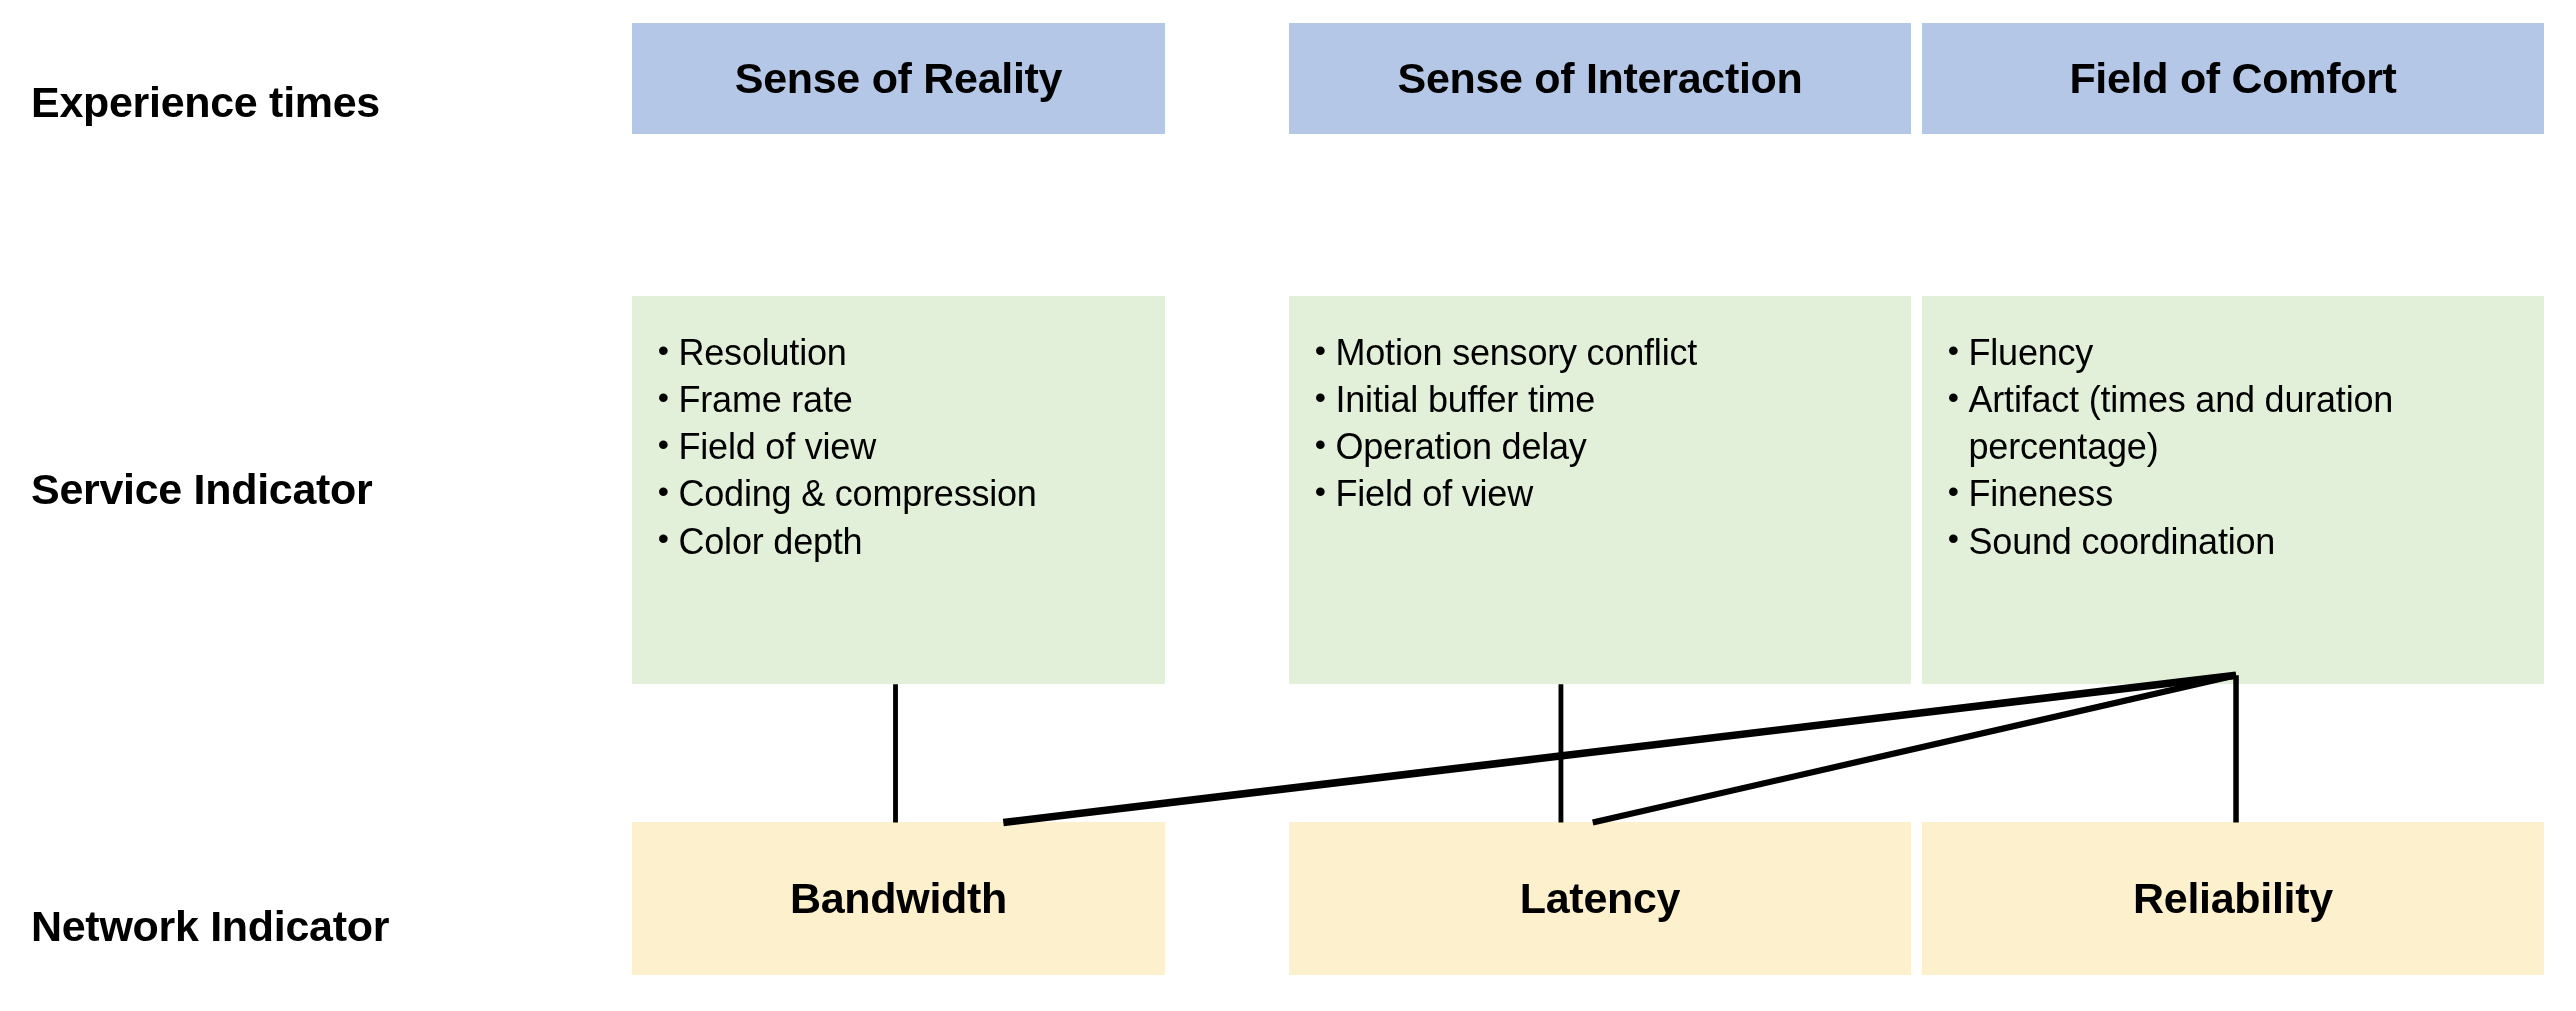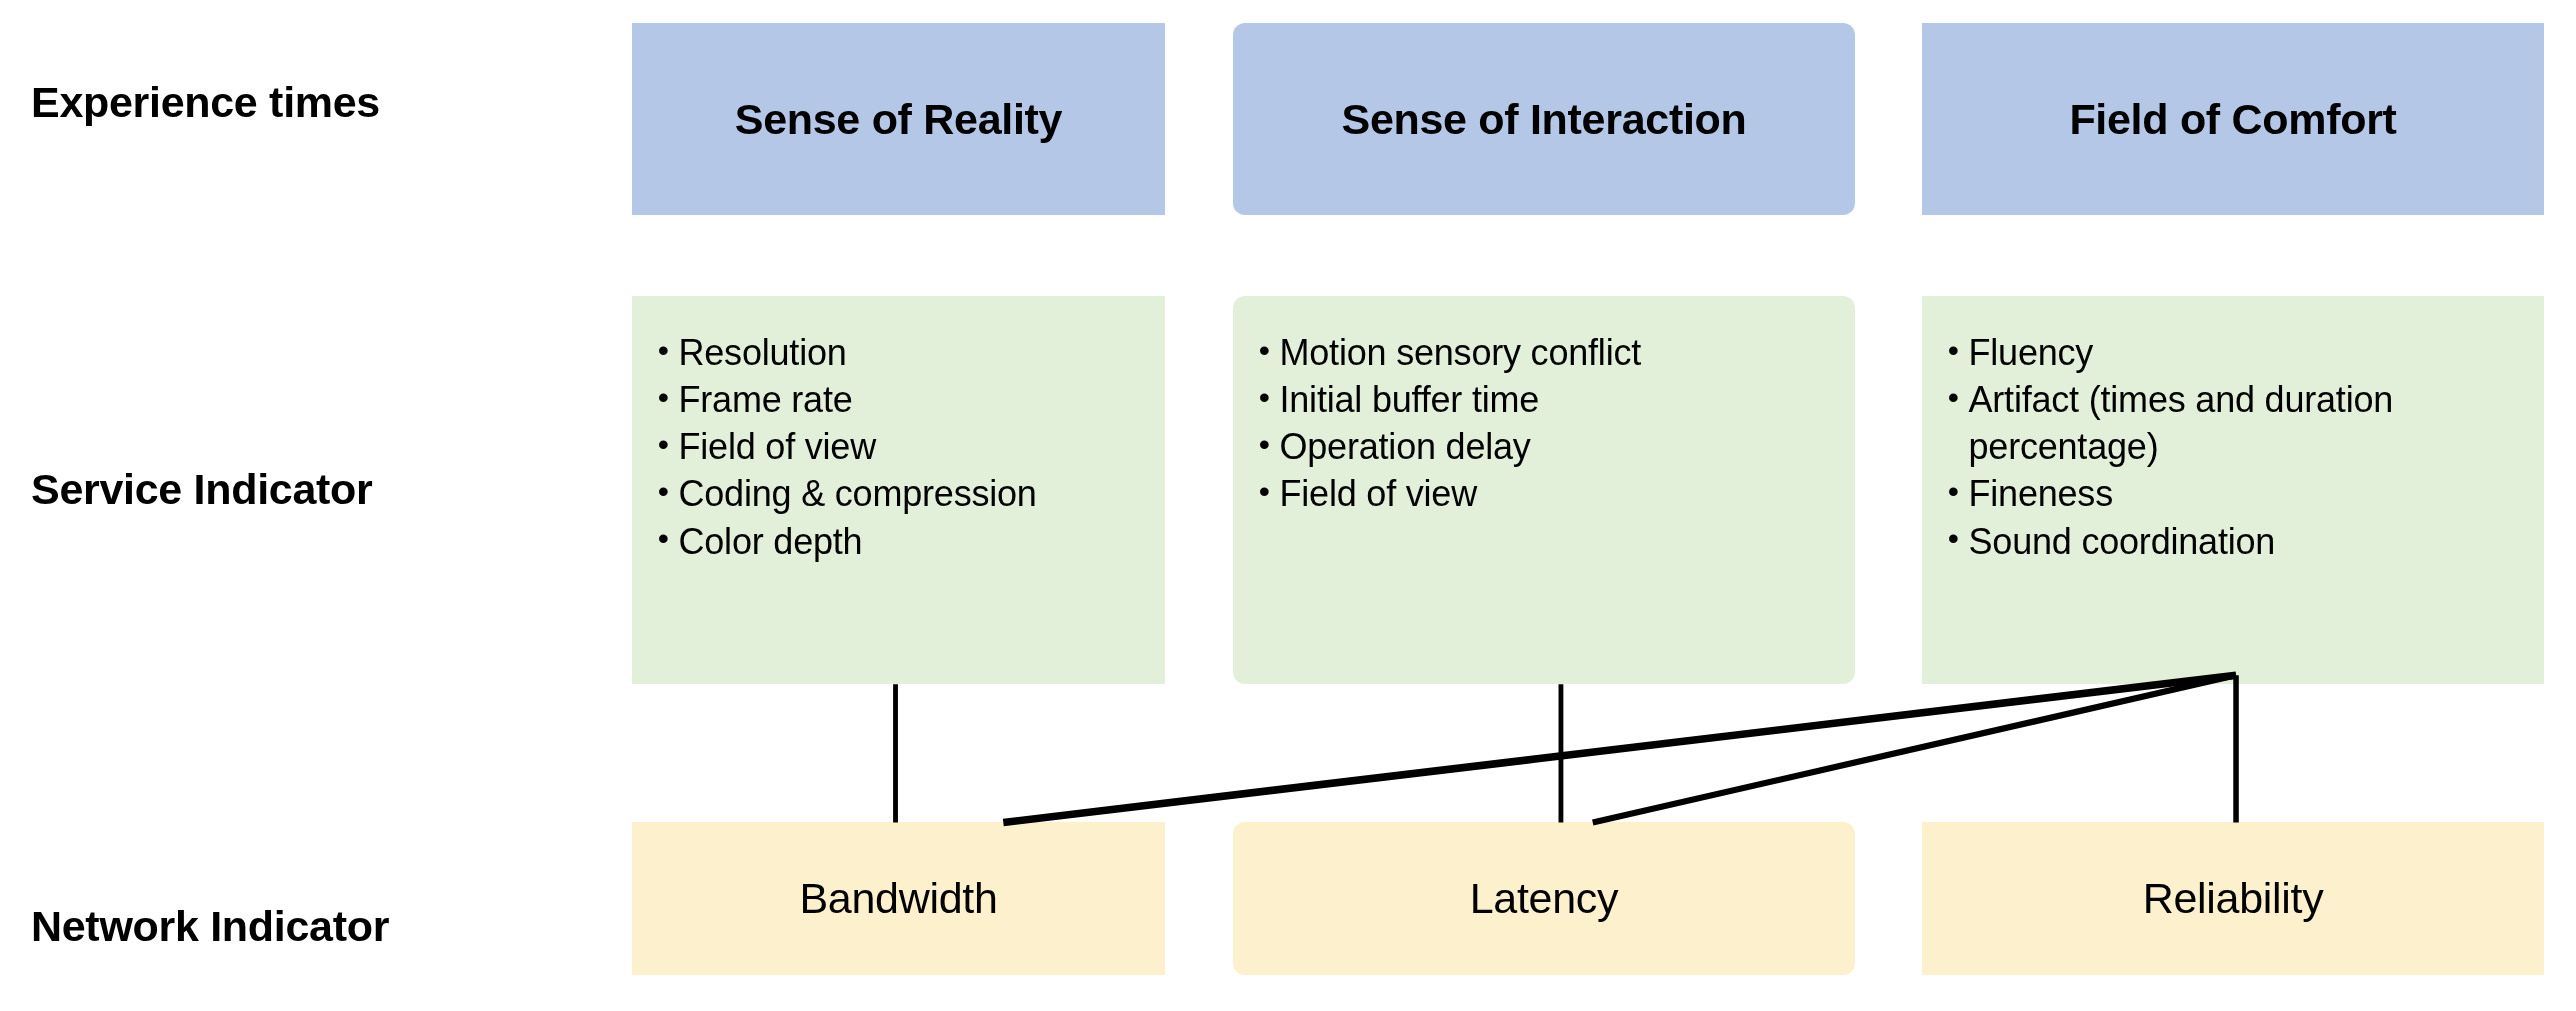--- a/index.html
+++ b/index.html
@@ -35,21 +35,21 @@
 
   
   .box {
     position: absolute;
     box-sizing: border-box;
   }
 
   
   .box-exp {
     top: 23px;
-    height: 192px;
+    height: 111px;
     background: #b4c7e7;
     display: flex;
     align-items: center;
     justify-content: center;
   }
   .box-exp .box-title {
     font-size: 43px;
     font-weight: bold;
     color: #000000;
     letter-spacing: -0.3px;
@@ -90,30 +90,30 @@
   .box-net {
     top: 822px;
     height: 153px;
     background: #fdf0cd;
     display: flex;
     align-items: center;
     justify-content: center;
   }
   .box-net .box-title {
     font-size: 43px;
-    font-weight: normal;
+    font-weight: bold;
     color: #000000;
     letter-spacing: -0.3px;
     text-align: left;
     white-space: nowrap;
   }
 
   
   .col-1 { left: 632px;  width: 533px; }
-  .col-2 { left: 1233px; width: 622px; border-radius: 12px; }
+  .col-2 { left: 1289px; width: 622px; }
   .col-3 { left: 1922px; width: 622px; }
 
   
   #connectors {
     position: absolute;
     left: 0;
     top: 0;
     width: 2576px;
     height: 1012px;
     pointer-events: none;

